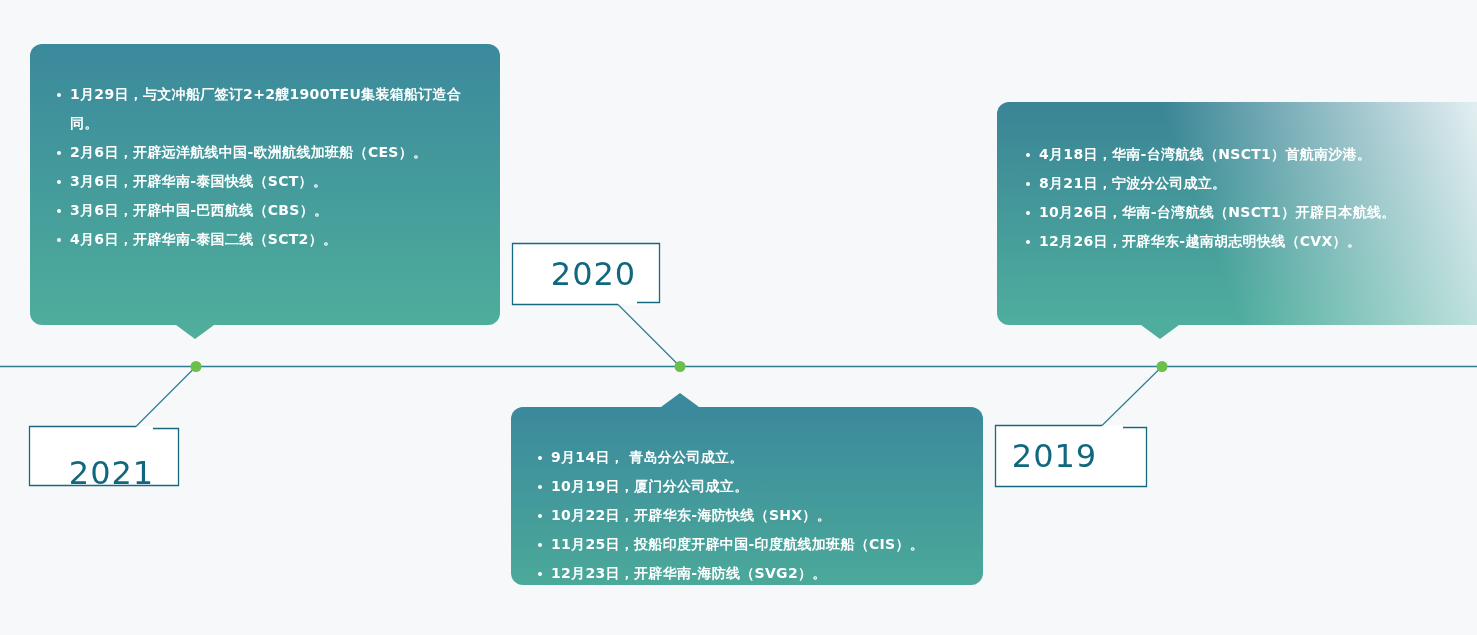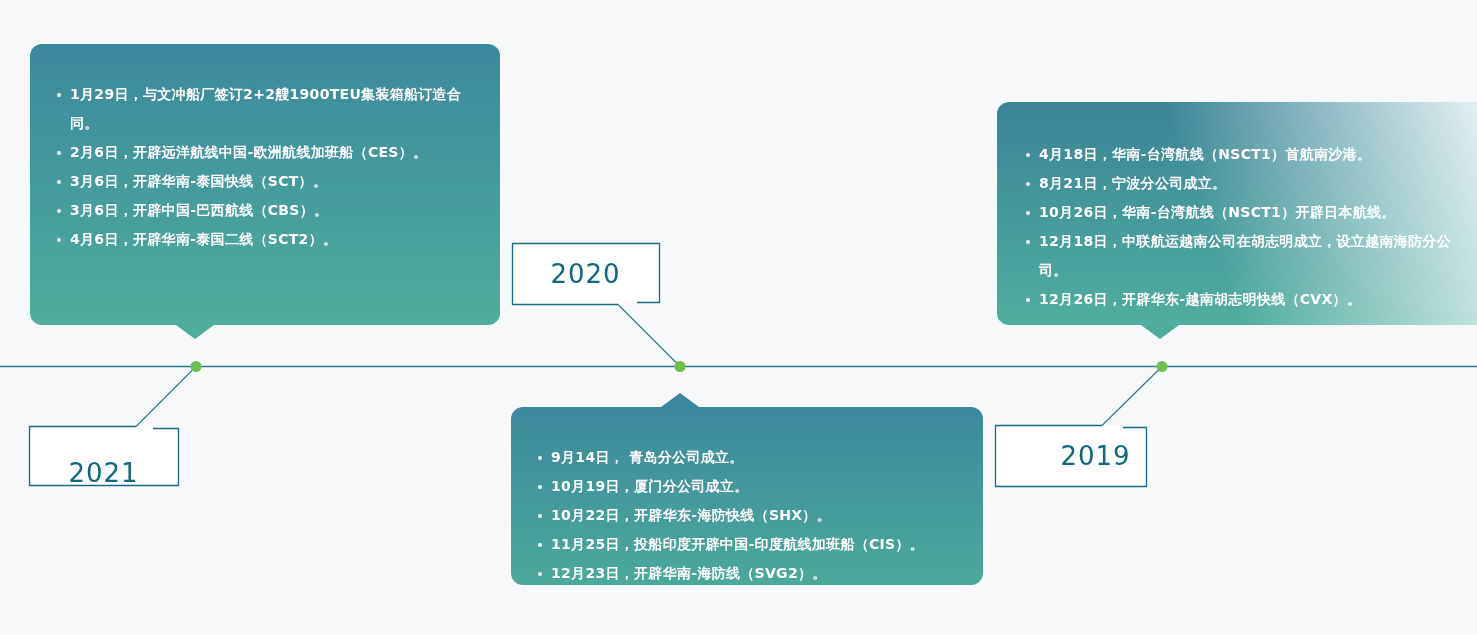--- a/index.html
+++ b/index.html
@@ -69,26 +69,27 @@
   
   .overlay{
     position:absolute;left:0;top:0;width:1477px;height:635px;
     z-index:3;pointer-events:none;
   }
 
   
   .year-label{
     position:absolute;z-index:4;
     display:flex;align-items:center;justify-content:center;
-    font-size:26px;letter-spacing:1px;
+    font-size:32px;letter-spacing:1px;
     color:#11687e;
+    margin-left:8px;
   }
   #year2021{left:29px;top:444px;width:149px;height:58px;}
   #year2020{left:512px;top:244px;width:147px;height:60px;}
-  #year2019{left:1020px;top:426px;width:151px;height:60px;}
+  #year2019{left:971px;top:426px;width:151px;height:60px;}
 </style>
 </head>
 <body>
 
 <div class="canvas">
 
   <div class="event-box" id="box2021">
     <ul>
       <li>1月29日，与文冲船厂签订2+2艘1900TEU集装箱船订造合同。</li>
       <li>2月6日，开辟远洋航线中国-欧洲航线加班船（CES）。</li>
@@ -106,21 +107,20 @@
       <li>11月25日，投船印度开辟中国-印度航线加班船（CIS）。</li>
       <li>12月23日，开辟华南-海防线（SVG2）。</li>
     </ul>
   </div>
 
   <div class="event-box" id="box2019">
     <ul>
       <li>4月18日，华南-台湾航线（NSCT1）首航南沙港。</li>
       <li>8月21日，宁波分公司成立。</li>
       <li>10月26日，华南-台湾航线（NSCT1）开辟日本航线。</li>
-      <li>12月18日，中联航运越南公司在胡志明成立，设立越南海防分公司。</li>
       <li>12月26日，开辟华东-越南胡志明快线（CVX）。</li>
     </ul>
   </div>
 
   <svg class="overlay" viewBox="0 0 1477 635">
 
     <line x1="0" y1="366.5" x2="1477" y2="366.5" stroke="#2e7e92" stroke-width="1.4"></line>
 
     <rect x="29.5" y="426.5" width="149" height="59" fill="#ffffff"></rect>
     <path d="M136 426.5 H29.5 V485.5 H178.5 V428.5 H153" fill="none" stroke="#17697f" stroke-width="1.3"></path>

